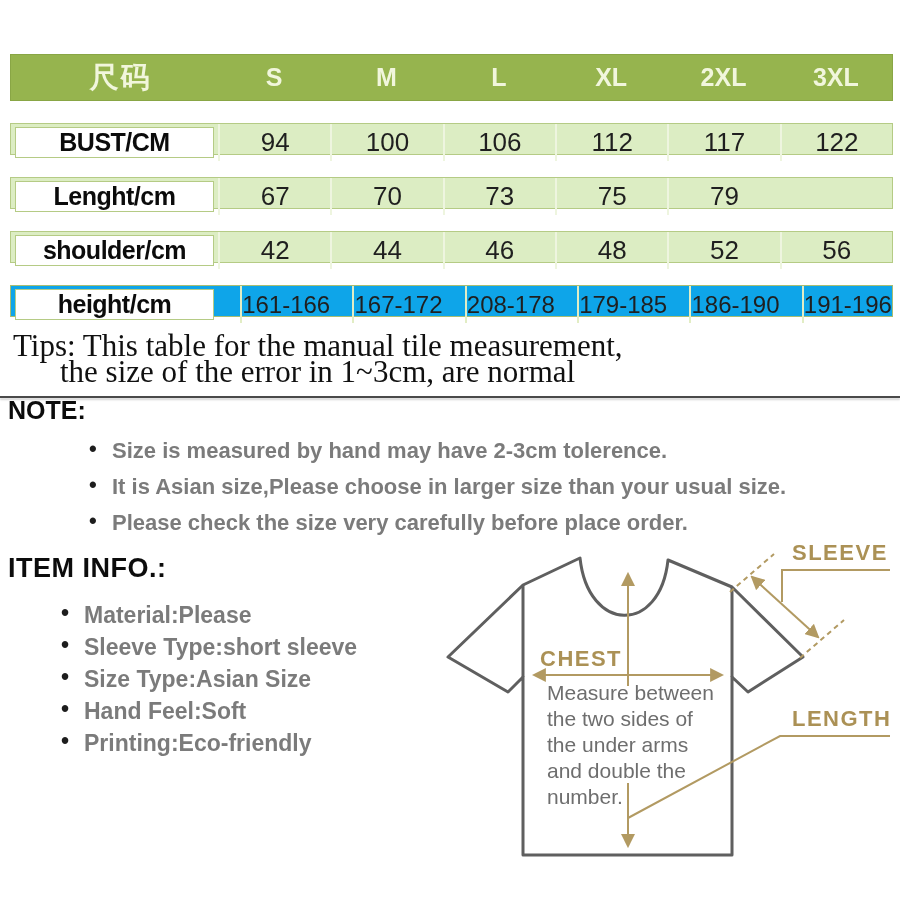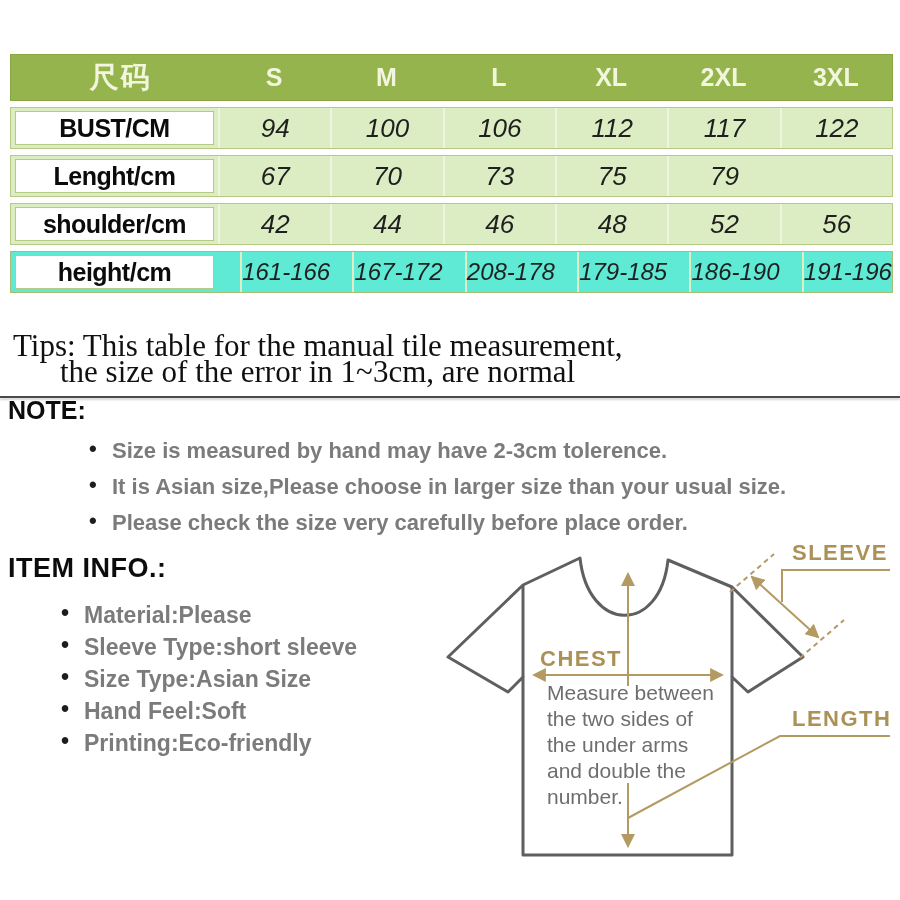--- a/index.html
+++ b/index.html
@@ -10,33 +10,33 @@
   .size-table { position:absolute; left:10px; top:54px; width:883px; }
   .thead {
     display:grid; grid-template-columns:207px repeat(6,1fr);
     background:#96b44e; height:47px; align-items:center;
     border:1px solid #89a645;
   }
   .th { text-align:center; color:#f1f6dc; font-weight:bold; font-size:25px; }
   .th.label-col { font-size:29px; letter-spacing:2px;padding-left:12px; }
   .trow {
     display:grid; grid-template-columns:207px repeat(6,1fr);
-    height:42px; margin-top:6px; border:1px solid #b5cb85;
+    height:32px; margin-top:22px; border:1px solid #b5cb85;
   }
   .row-light { background:#dcedc3; }
-  .row-dark  { background:#5eead4; border-color:#a8bd72;gap:22px; }
+  .row-dark  { background:#0ea5e9; border-color:#a8bd72;gap:22px; }
   .tlabel { padding:3px 4px; display:flex; }
   .tlabel-inner {
     flex:1; background:#ffffff; border:1px solid #b5cb85;
     display:flex; align-items:center; justify-content:center;
     font-weight:bold; font-size:25px; color:#0b0b0b; letter-spacing:-0.5px;
   }
   .tcell {
     display:flex; align-items:center; justify-content:center;
-    font-size:26px; color:#1f1f1f; border-left:2px solid #eef5df;font-style:italic;
+    font-size:26px; color:#1f1f1f; border-left:2px solid #eef5df;
   }
   .row-dark .tcell { font-size:24px; border-left-color:#e2edc4; }
 
   
   .tips { position:absolute; left:0; top:300px; width:900px; font-family:"Liberation Serif", serif; color:#101010; }
   .tips-line1 { position:absolute; left:13px; top:0; font-size:31px; white-space:nowrap;margin-top:28px; }
   .tips-line2 { position:absolute; left:60px; top:54px; font-size:31px; white-space:nowrap; }
 
   
   .divider { position:absolute; left:0; top:396px; width:900px; height:2px;

